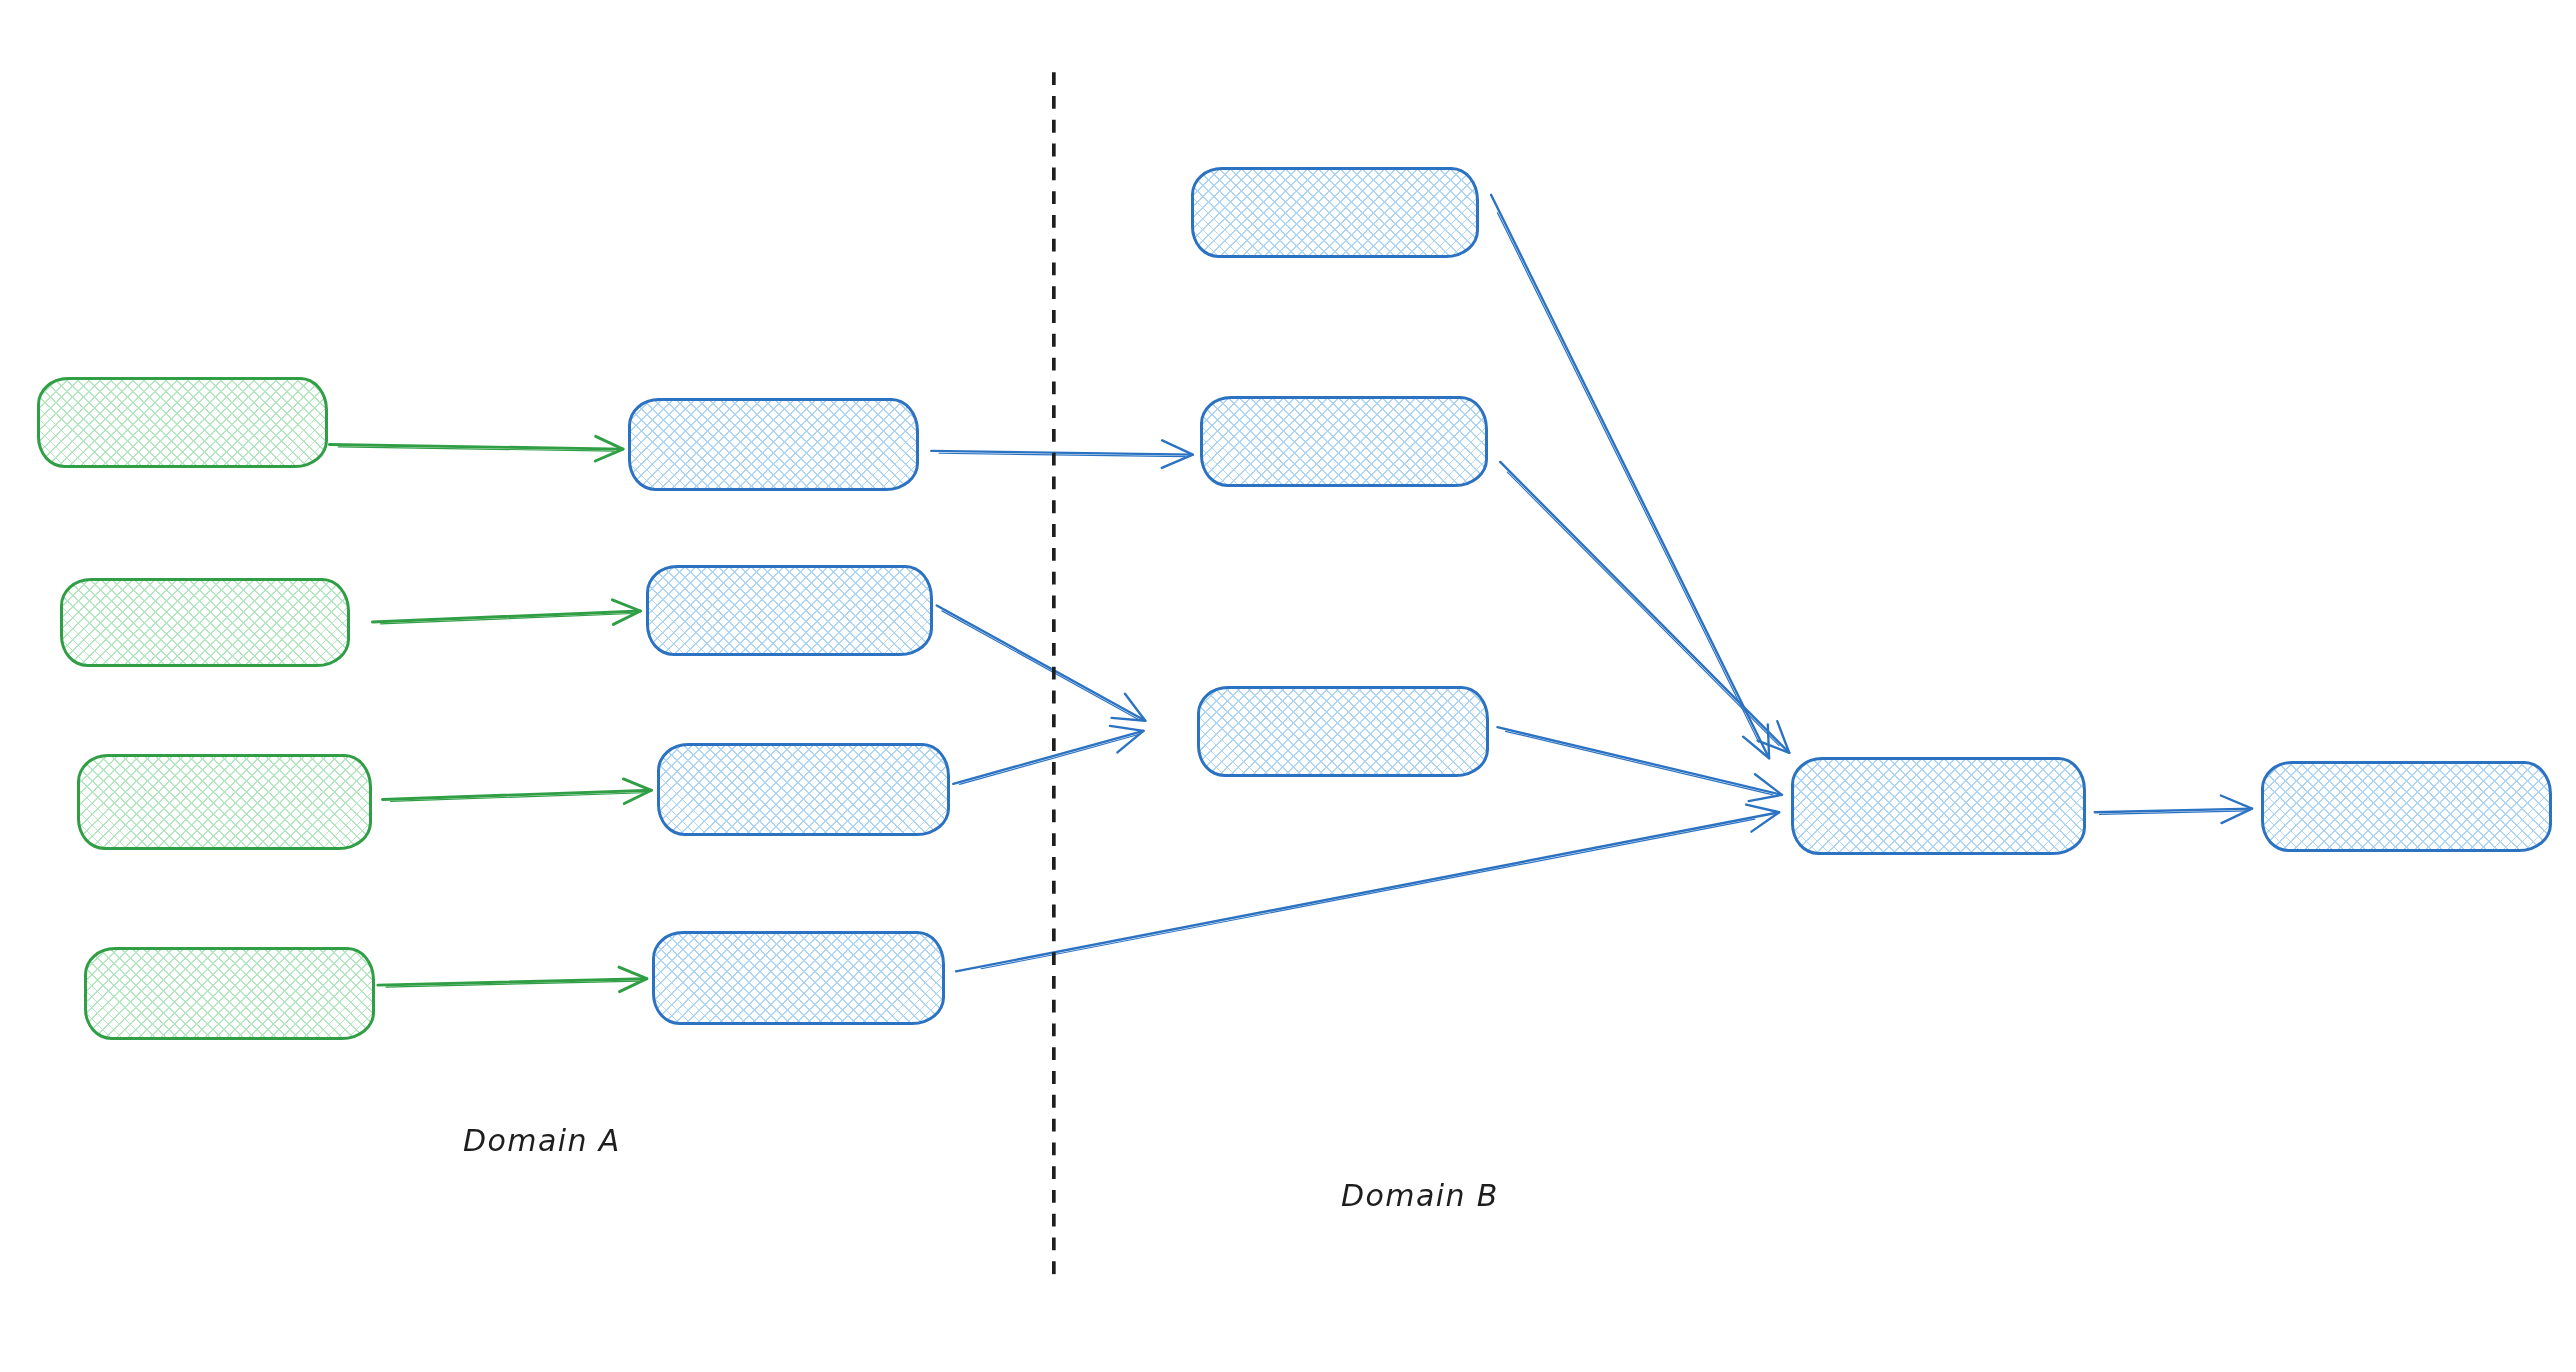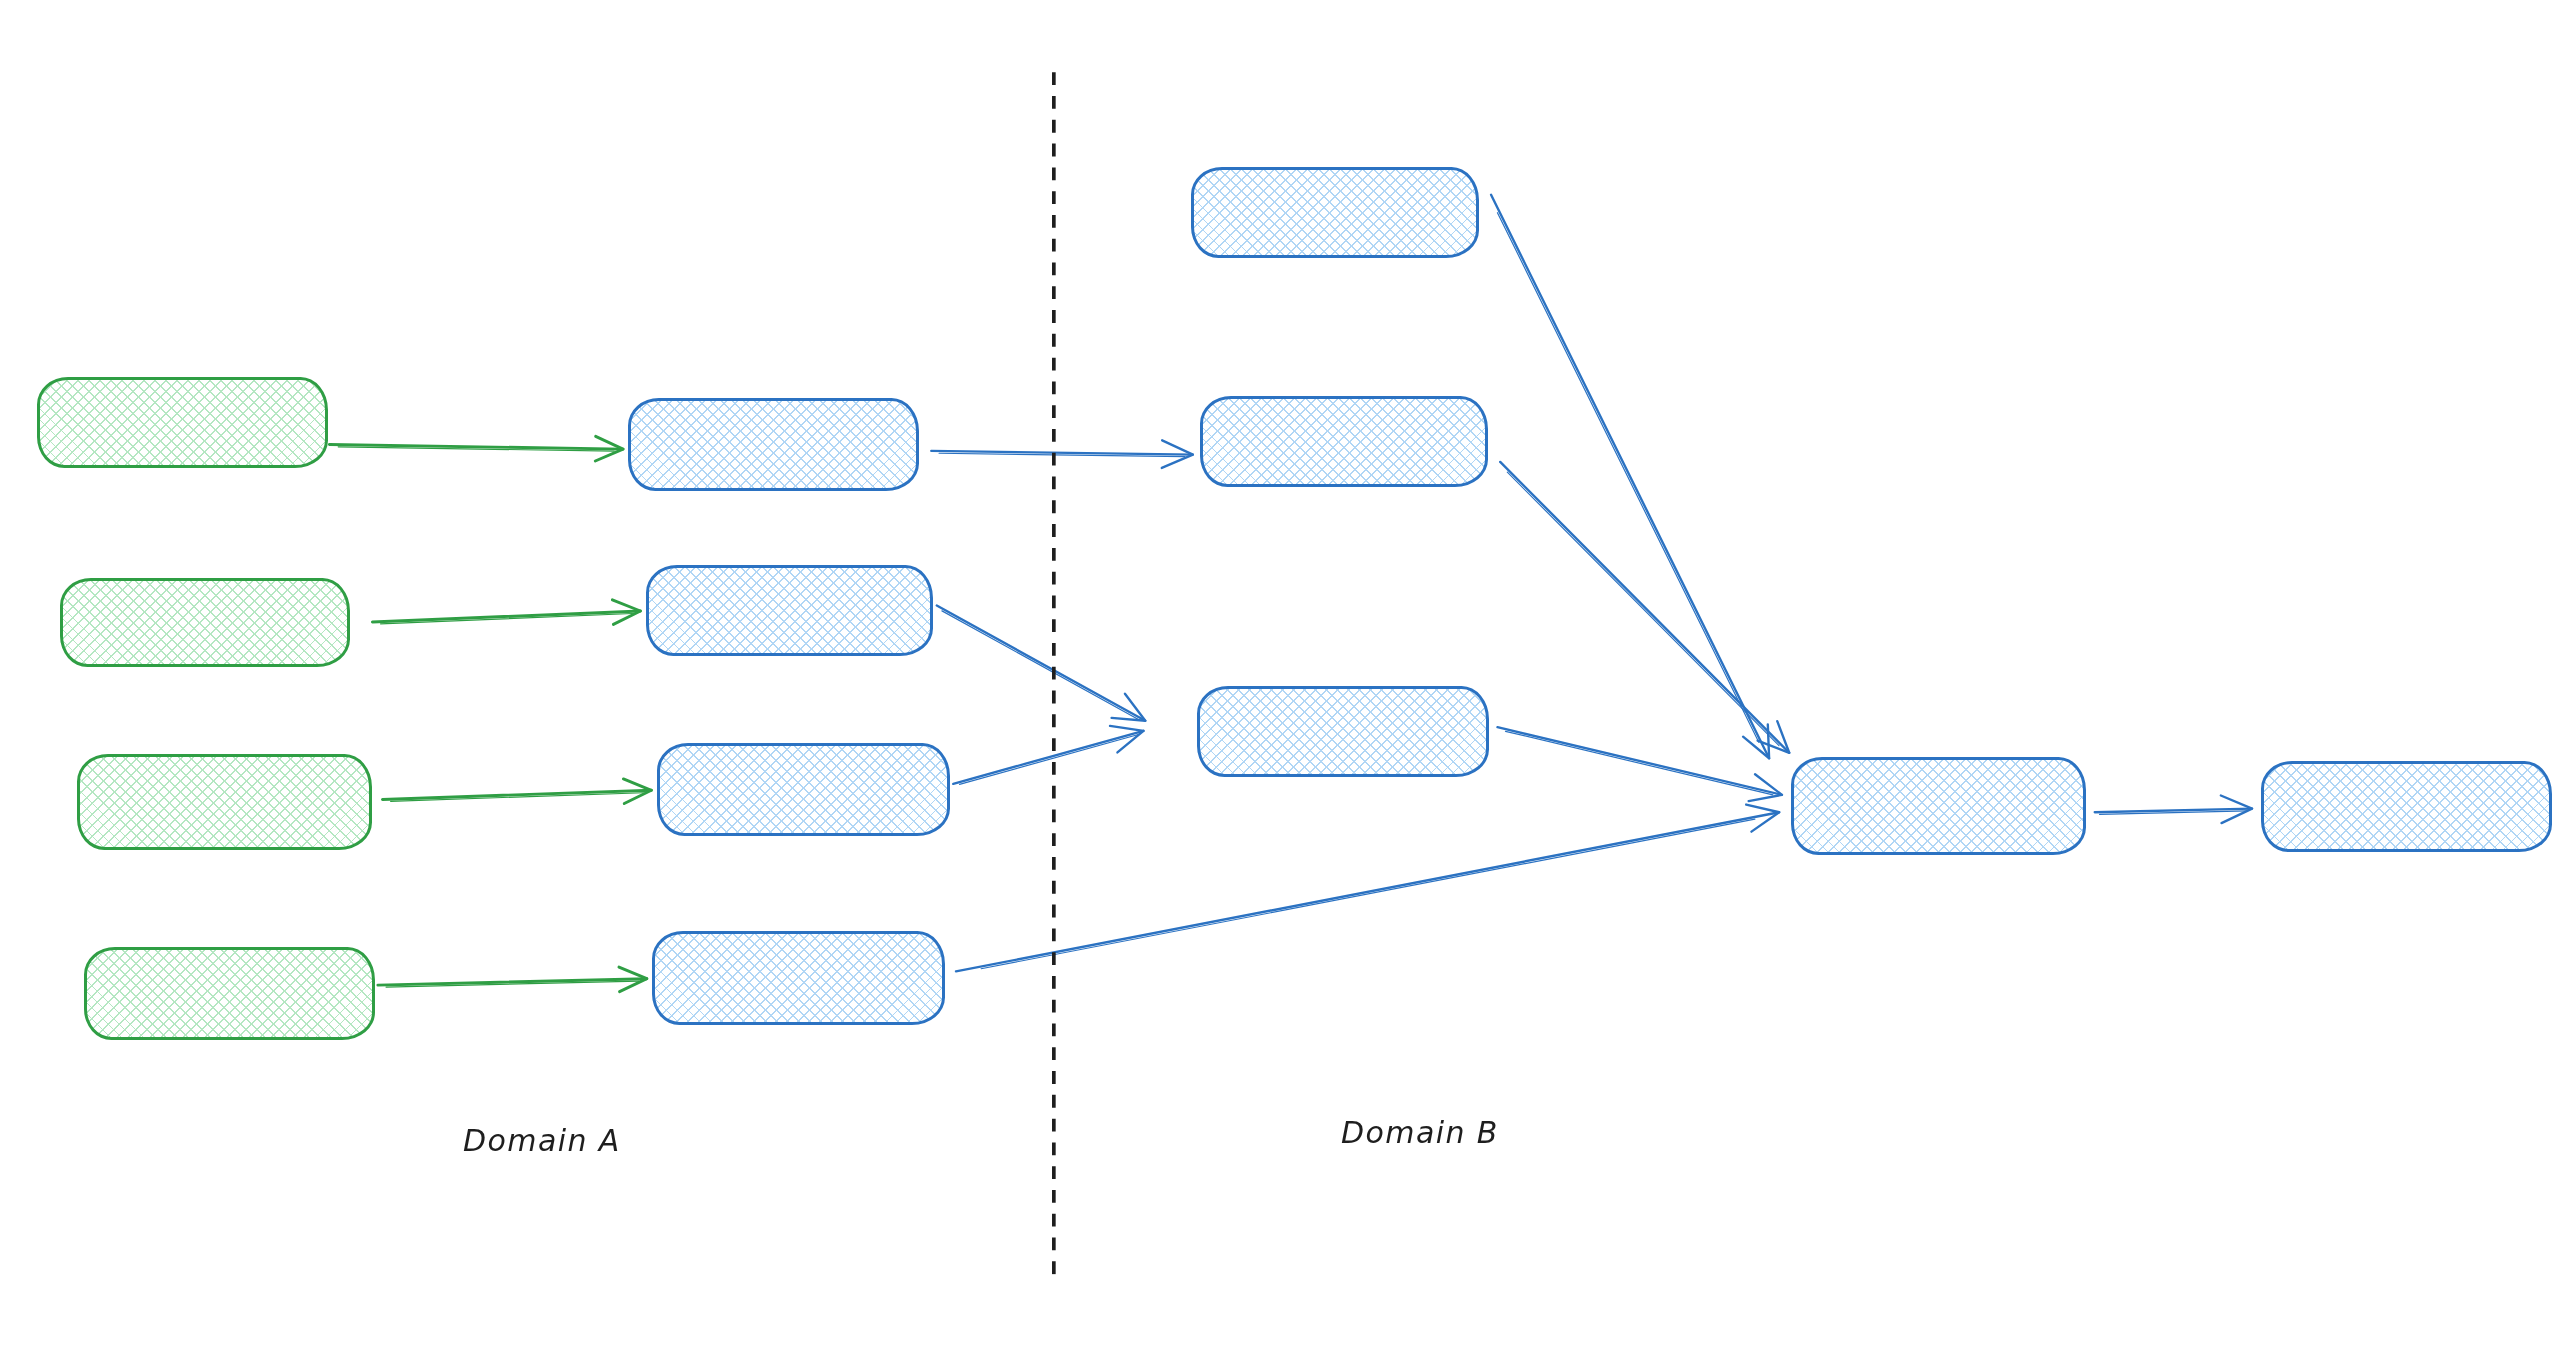--- a/index.html
+++ b/index.html
@@ -26,21 +26,21 @@
     background:
       repeating-linear-gradient(45deg,  var(--blue-hatch) 0 1.3px, transparent 1.3px 7.8px),
       repeating-linear-gradient(-45deg, var(--blue-hatch) 0 1.3px, transparent 1.3px 7.8px);
   }
   .domain-label{
     position:absolute;color:var(--label-text);
     font-size:30px;font-style:italic;letter-spacing:1.4px;font-weight:500;
     white-space:nowrap;
   }
   #label-a{left:463px;top:1123px;}
-  #label-b{left:1341px;top:1115px;}
+  #label-b{left:1341px;top:1178px;}
 </style>
 </head>
 <body>
 
 <div id="canvas">
   <svg id="edge-svg" viewBox="0 0 2816 1500">
       <g stroke="var(--green-stroke)" fill="none" stroke-linecap="round" stroke-linejoin="round">
         <line x1="360" y1="486" x2="681" y2="491" stroke-width="3.2"></line>
         <line x1="369.59262135659304" y1="488.54970890672536" x2="671.3326213565931" y2="493.2497089067254" stroke-width="1.3"></line>
         <path d="M 651.0812907107193 477.0762492674026 L 681 491 L 650.6621485650343 503.9851750203817" stroke-width="3.2"></path>

